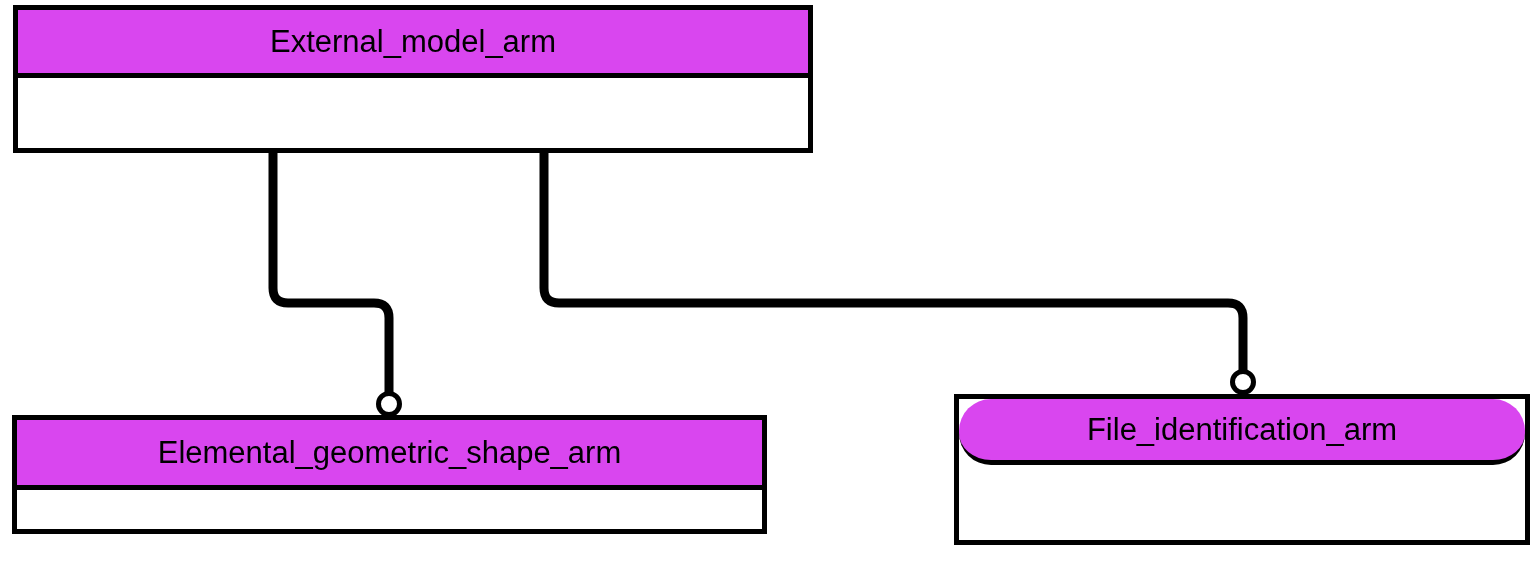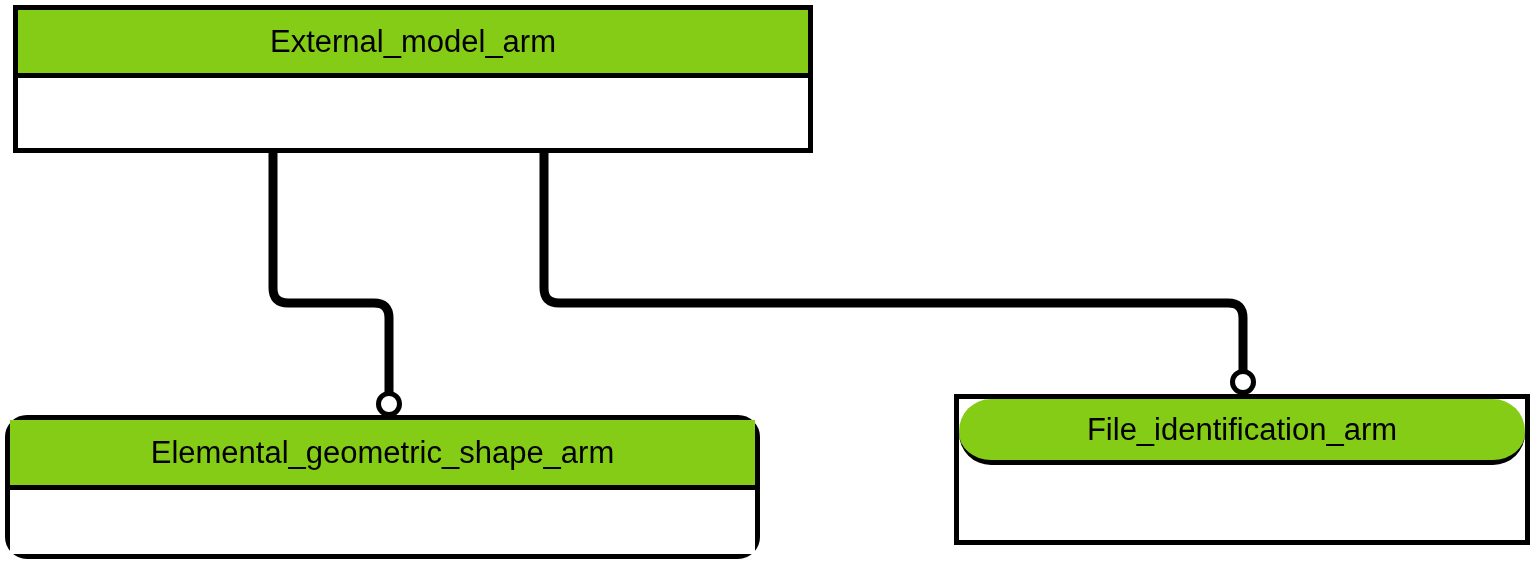--- a/index.html
+++ b/index.html
@@ -40,43 +40,42 @@
     align-items: center;
     justify-content: center;
     text-align: center;
     color: #000000;
     font-size: 31px;
     font-weight: 400;
     line-height: 1;
     letter-spacing: 0px;
     white-space: nowrap;
     border-bottom: 5px solid #000000;
-    background: #84cc16;
+    background: #d946ef;
   }
   .schema-box-body {
     box-sizing: border-box;
     flex: 1 1 auto;
     background: #ffffff;
   }
 
   
   #box-external-model-arm {
     left: 13px;
     top: 5px;
     width: 800px;
     height: 148px;
   }
   #box-external-model-arm .schema-box-title { height: 68px; }
 
   #box-elemental-geometric-shape-arm {
-    left: 5px;
+    left: 12px;
     top: 415px;
     width: 755px;
-    height: 144px;
-    border-radius: 22px;
+    height: 119px;
   }
   #box-elemental-geometric-shape-arm .schema-box-title { height: 70px; }
 
   #box-file-identification-arm {
     left: 954px;
     top: 394px;
     width: 576px;
     height: 151px;
   }
   #box-file-identification-arm .schema-box-title { height: 66px; border-radius: 32px; }

